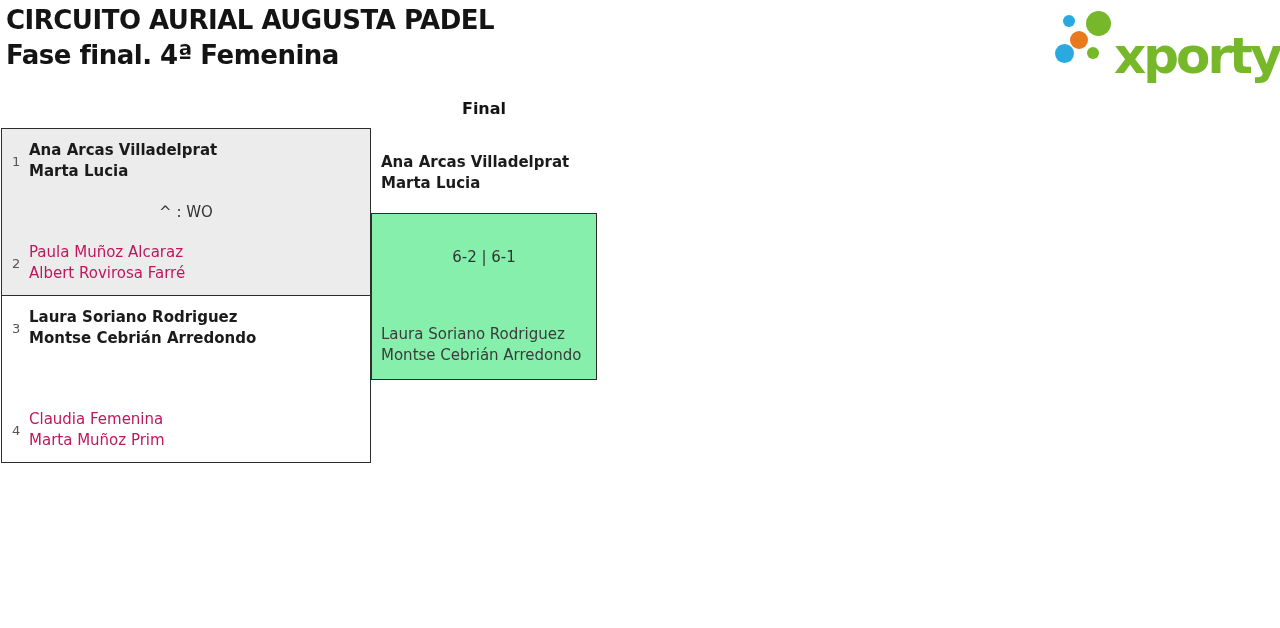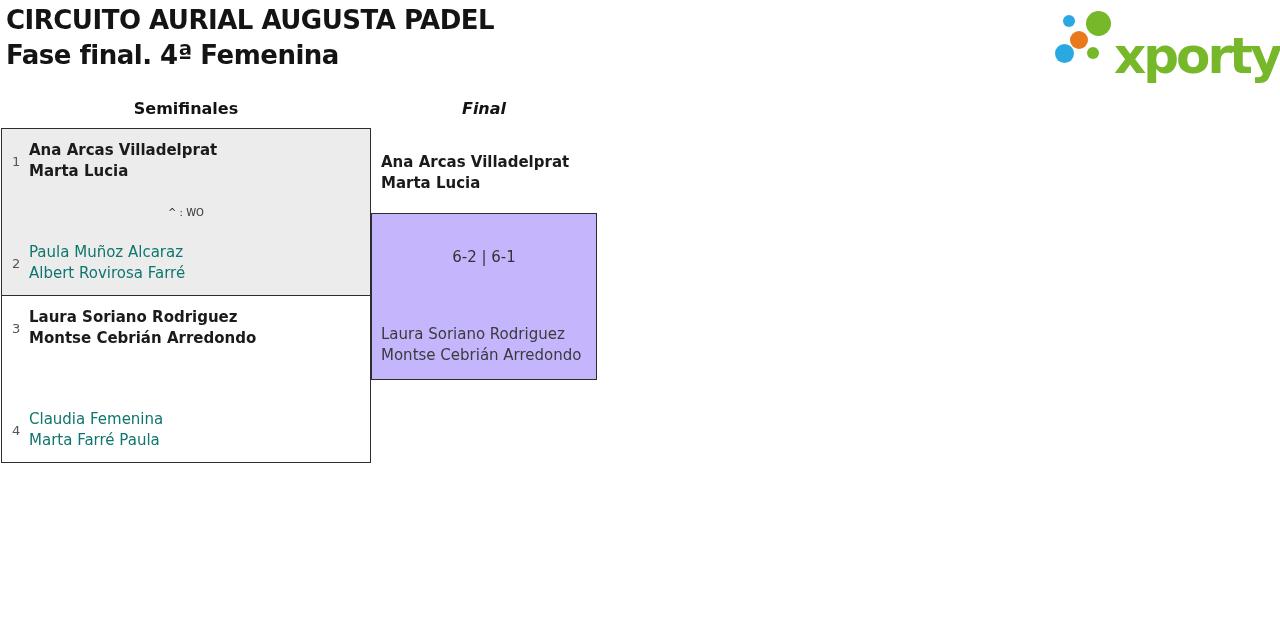--- a/index.html
+++ b/index.html
@@ -19,41 +19,41 @@
   .dot-orange      { left:19px; top:30px; width:18px; height:18px; background:#e8791d; }
   .dot-blue-big    { left:4px;  top:43px; width:19px; height:19px; background:#2aa9e0; }
   .dot-green-small { left:36px; top:46px; width:12px; height:12px; background:#76b82a; }
   .logo-text { position:absolute; left:62px; top:4px; font-size:50px; line-height:60px;
                font-weight:800; letter-spacing:-3px; color:#76b82a;margin-top:20px; }
 
   
   .round-title { position:absolute; top:97px; font-size:16px; line-height:20px;
                  font-weight:700; color:#131313; text-align:center; }
   .round-title.semis { left:0; width:370px; }
-  .round-title.final { left:370px; width:226px;font-style:italic; }
+  .round-title.final { left:370px; width:226px; }
 
   
   .match { position:absolute; left:0; width:370px; height:168px;
            border:1px solid #2d2d2d; background:#ffffff;
            display:flex; flex-direction:column; justify-content:space-between;
            padding:9px 8px; }
   .match.m1 { top:127px; background:#ececec; }
   .match.m2 { top:294px; }
 
   .team-row { display:flex; align-items:center; }
   .seed { flex:none; width:16px; font-size:13px; color:#555; }
-  .players { font-size:15px; line-height:19px; color:#0f766e; }
+  .players { font-size:15px; line-height:19px; color:#be185d; }
   .players.winner { font-weight:700; color:#1b1b1b; }
-  .score { text-align:center; font-size:10px; line-height:19px; color:#333; }
+  .score { text-align:center; font-size:15px; line-height:19px; color:#333; }
 
   
   .final-winner { position:absolute; left:378px; top:150px; width:215px;
                   font-size:15px; line-height:19px; font-weight:700; color:#1b1b1b; }
   .final-box { position:absolute; left:370px; top:212px; width:226px; height:167px;
-               border:1px solid #2d2d2d; background:#c4b5fd; }
+               border:1px solid #2d2d2d; background:#86efac; }
   .final-score { position:absolute; left:0; top:33px; width:100%;
                  text-align:center; font-size:15px; line-height:19px; color:#333; }
   .final-runnerup { position:absolute; left:7px; top:109px; width:212px;
                     font-size:15px; line-height:19px; color:#3b3b3b; }
 </style>
 </head>
 <body>
 
 <div class="page">
 
@@ -64,21 +64,20 @@
 
   <div class="logo">
     <span class="dot dot-blue-small"></span>
     <span class="dot dot-green-big"></span>
     <span class="dot dot-orange"></span>
     <span class="dot dot-blue-big"></span>
     <span class="dot dot-green-small"></span>
     <span class="logo-text">xporty</span>
   </div>
 
-  <div class="round-title semis">Semifinales</div>
   <div class="round-title final">Final</div>
 
   <div class="match m1">
     <div class="team-row">
       <span class="seed">1</span>
       <div class="players winner">
         <div>Ana Arcas Villadelprat</div>
         <div>Marta Lucia</div>
       </div>
     </div>
@@ -97,21 +96,21 @@
       <span class="seed">3</span>
       <div class="players winner">
         <div>Laura Soriano Rodriguez</div>
         <div>Montse Cebrián Arredondo</div>
       </div>
     </div>
     <div class="team-row">
       <span class="seed">4</span>
       <div class="players">
         <div>Claudia Femenina</div>
-        <div>Marta Farré Paula</div>
+        <div>Marta Muñoz Prim</div>
       </div>
     </div>
   </div>
 
   <div class="final-winner">
     <div>Ana Arcas Villadelprat</div>
     <div>Marta Lucia</div>
   </div>
 
   <div class="final-box">

